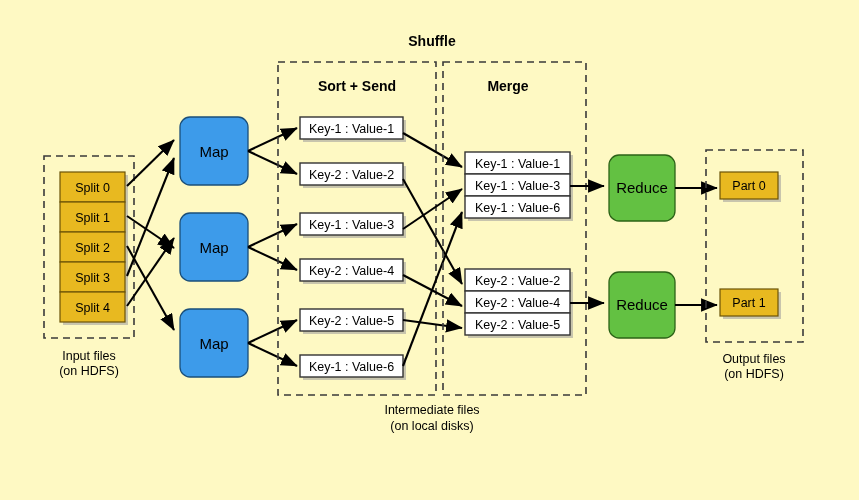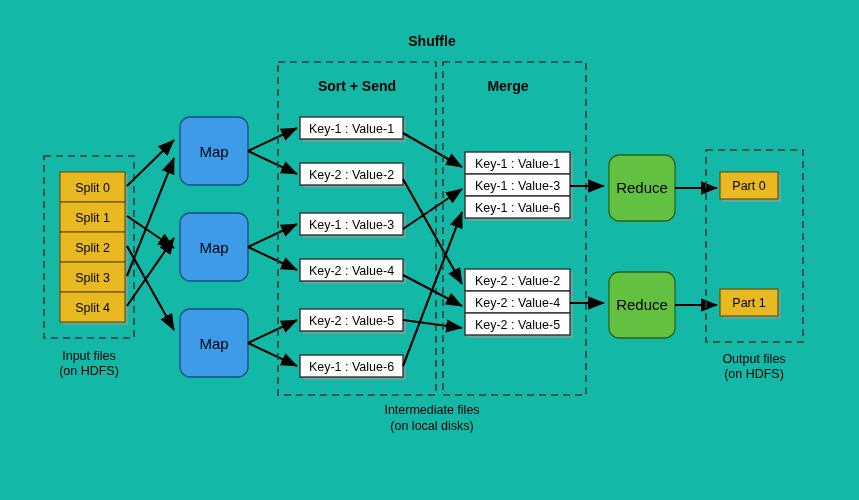--- a/index.html
+++ b/index.html
@@ -4,21 +4,21 @@
 <style>
   html, body {
     margin: 0;
     padding: 0;
     background: #ffffff;
   }
   #stage {
     position: relative;
     width: 859px;
     height: 500px;
-    background: #14b8a6;
+    background: #fef9c3;
     font-family: "Liberation Sans", sans-serif;
     overflow: hidden;
   }
   svg.diagram {
     position: absolute;
     left: 0;
     top: 0;
     width: 859px;
     height: 500px;
   }

